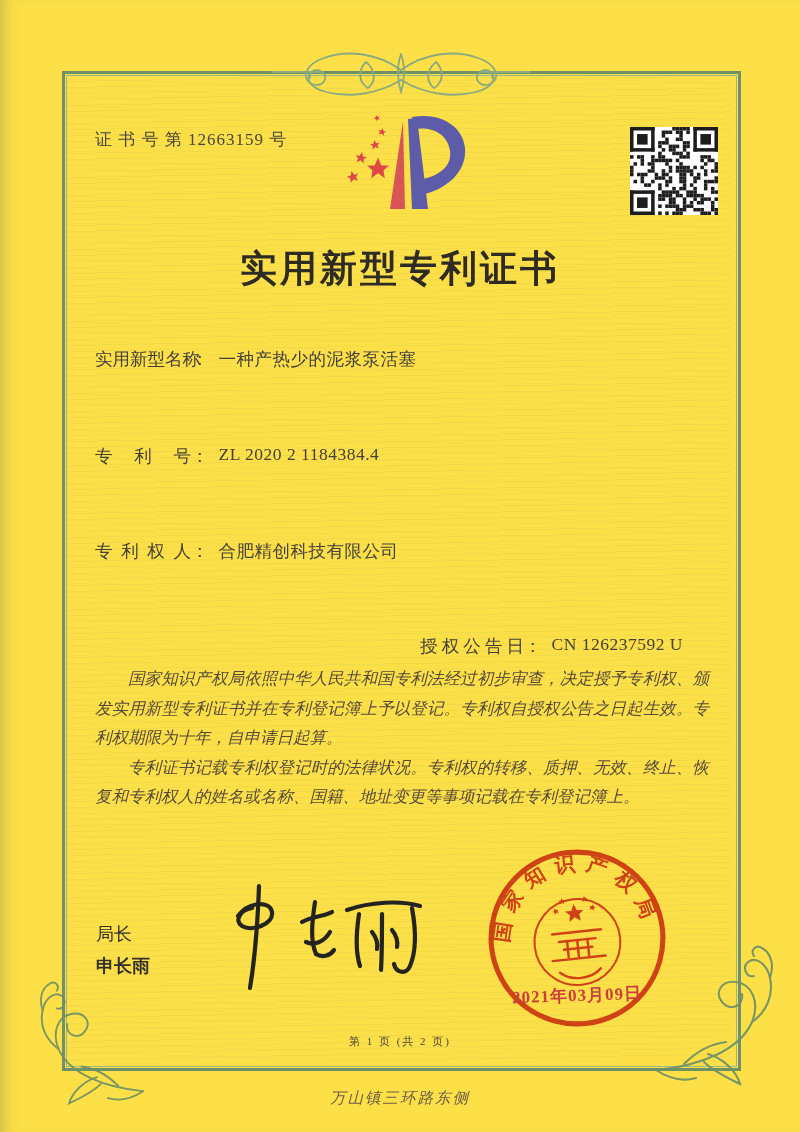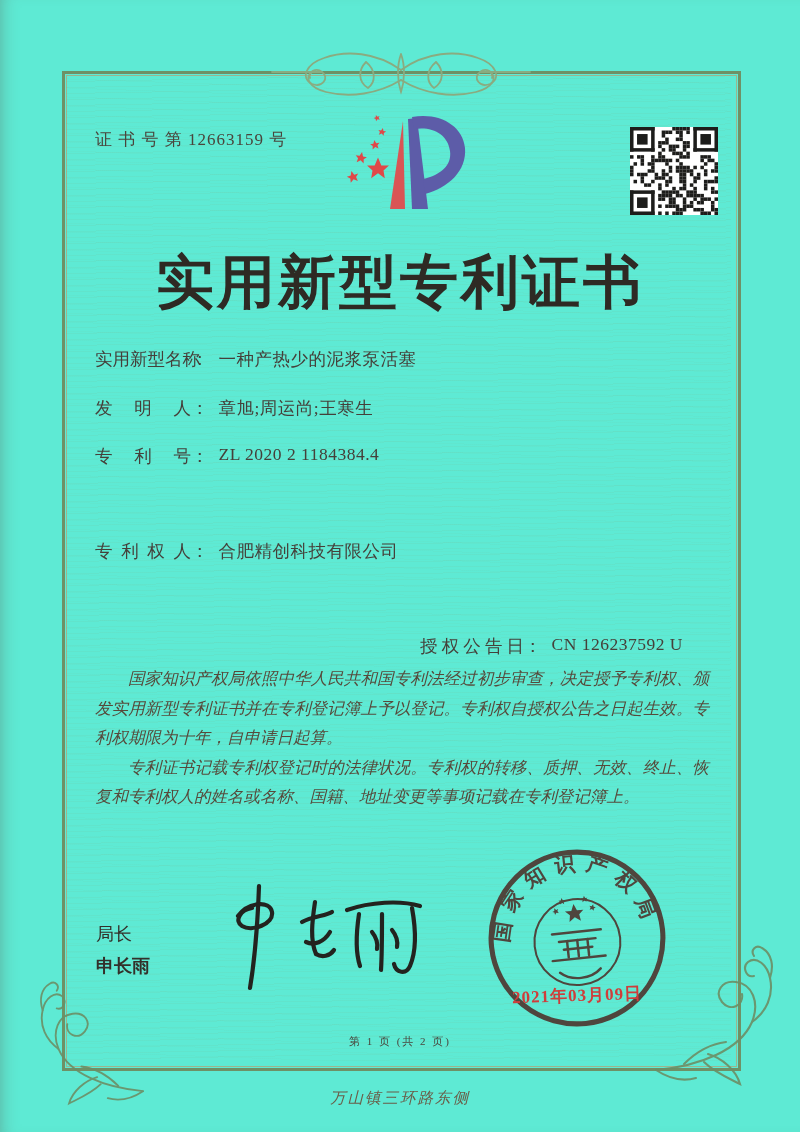--- a/index.html
+++ b/index.html
@@ -1,27 +1,27 @@
 <!DOCTYPE html>
 <html><head>
 <meta charset="utf-8">
 <style>
   html,body{margin:0;padding:0;background:#e8e8e4;}
-  .page{position:relative;width:800px;height:1132px;margin:0 auto;background:#5eead4;
+  .page{position:relative;width:800px;height:1132px;margin:0 auto;background:#fde047;
         overflow:hidden;font-family:"Liberation Serif","DejaVu Serif",serif;color:#3c372f;
         box-shadow:inset 14px 0 18px -14px rgba(90,95,85,.45);}
   .frame{position:absolute;left:62px;top:71px;width:673px;height:994px;border:3px solid #6e9166;}
   .frame::after{content:"";position:absolute;inset:1px;border:1px solid #9cb58e;}
   .texture{position:absolute;left:66px;top:75px;width:665px;height:986px;
         background:repeating-linear-gradient(179deg, rgba(130,168,118,.09) 0 1px, transparent 1px 6px),
                    repeating-linear-gradient(2deg, rgba(130,168,118,.05) 0 1px, transparent 1px 9px);}
   .certno{position:absolute;left:95px;top:128px;font-size:17px;letter-spacing:1px;color:#4a453c;}
   .logo{position:absolute;left:330px;top:105px;}
   .qr{position:absolute;left:630px;top:127px;width:88px;height:88px;background:#fff;}
-  .title{position:absolute;left:0;top:244px;width:100%;text-align:center;font-size:58px;
+  .title{position:absolute;left:0;top:244px;width:100%;text-align:center;font-size:37px;
         font-weight:600;letter-spacing:3px;color:#2e2a24;}
   .row{position:absolute;left:95px;font-size:17.5px;color:#45403a;white-space:nowrap;}
   .flabel{display:inline-block;width:96px;text-align:justify;text-align-last:justify;vertical-align:top;}
   .colon{display:inline-block;margin-right:10px;}
   .fvalue{display:inline-block;letter-spacing:.5px;vertical-align:top;}
   .wrapval{white-space:normal;width:505px;line-height:26px;}
   .row2col .pair2{position:absolute;left:325px;top:0;}
   .paras{position:absolute;left:95px;top:664px;width:614px;font-size:16.5px;line-height:29.5px;
         color:#564a3b;font-style:italic;text-align:justify;}
   .paras p{margin:0;text-indent:2em;}
@@ -321,23 +321,20 @@
       <rect x="84" y="96" width="4" height="4" fill="#1d1d1b"></rect>
       <rect x="88" y="96" width="4" height="4" fill="#1d1d1b"></rect>
       <rect x="96" y="96" width="4" height="4" fill="#1d1d1b"></rect>
     </svg>
 
   <div class="title">实用新型专利证书</div>
 
   <div class="row" style="top:347px">
     <span class="flabel">实用新型名称</span><span class="colon">：</span><span class="fvalue">一种产热少的泥浆泵活塞</span>
   </div>
-  <div class="row" style="top:396px">
-    <span class="flabel">发明人</span><span class="colon">：</span><span class="fvalue">章旭;周运尚;王寒生</span>
-  </div>
   <div class="row" style="top:444px">
     <span class="flabel">专利号</span><span class="colon">：</span><span class="fvalue">ZL 2020 2 1184384.4</span>
   </div>
   <div class="row" style="top:539px">
     <span class="flabel">专利权人</span><span class="colon">：</span><span class="fvalue">合肥精创科技有限公司</span>
   </div>
   <div class="row row2col" style="top:634px">
     <span class="pair2">
       <span class="flabel" style="width:104px">授权公告日</span><span class="colon">：</span><span class="fvalue">CN 126237592 U</span>
     </span>

